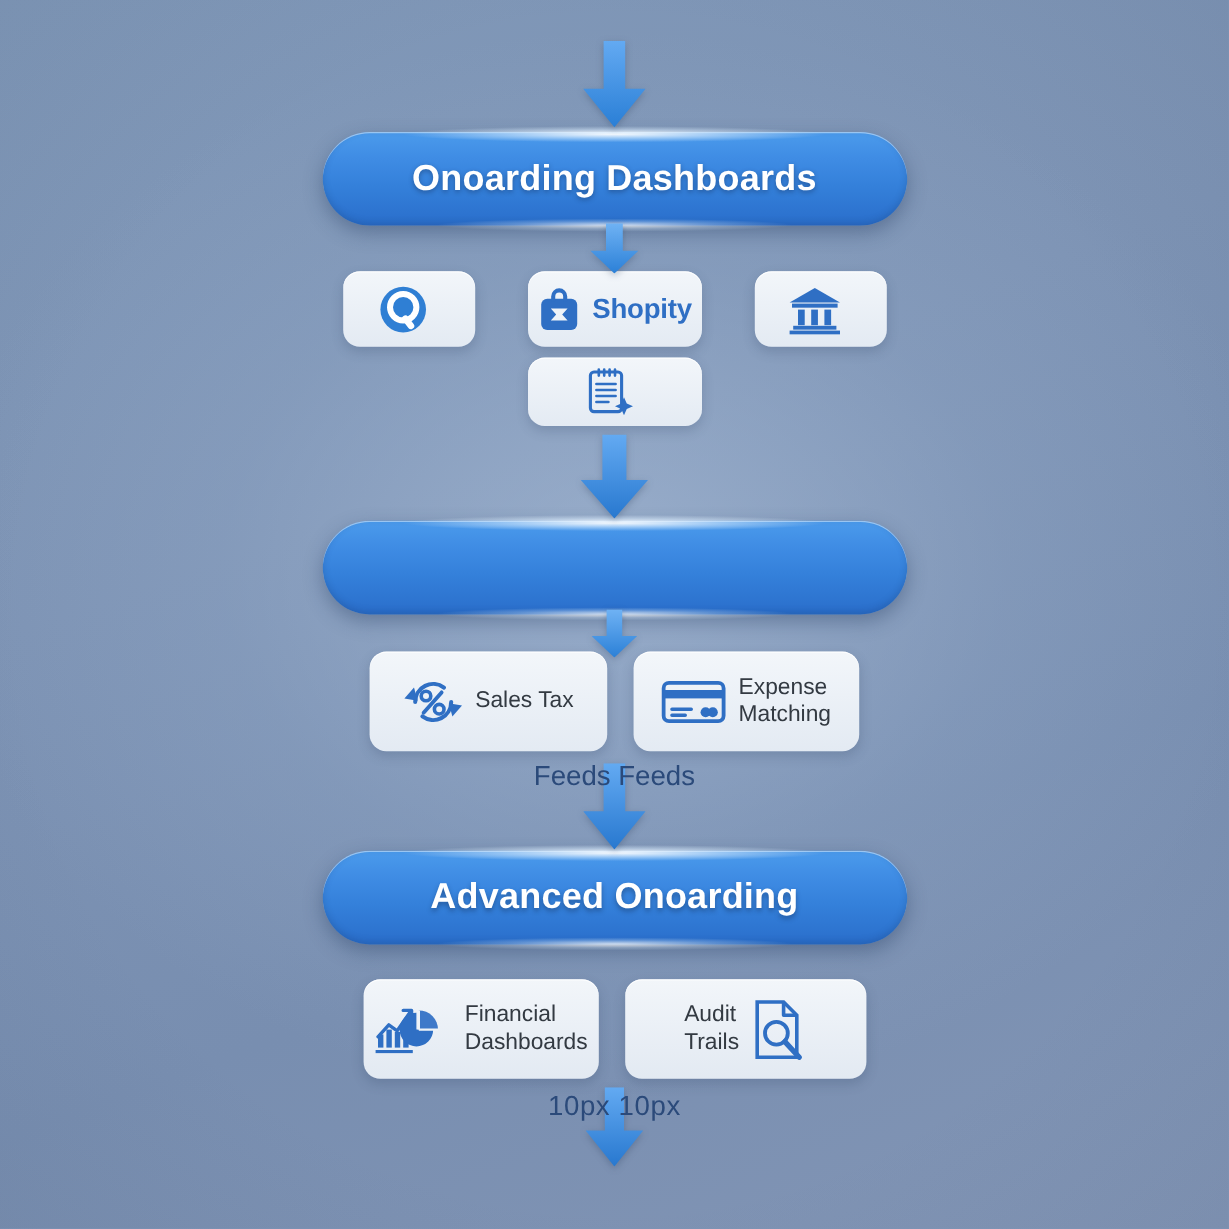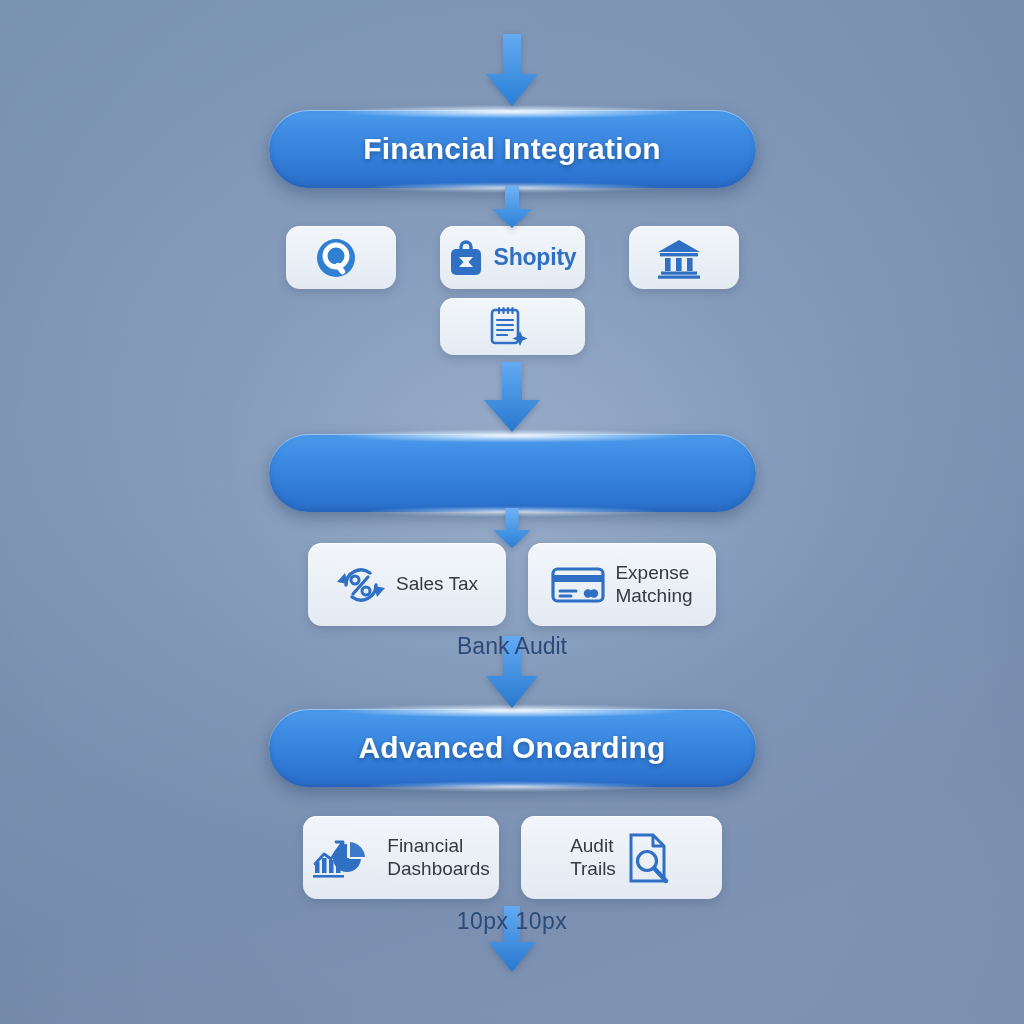--- a/index.html
+++ b/index.html
@@ -185,21 +185,21 @@
         </linearGradient>
       </defs>
       <path d="M17 0 H35 V40 H52 L26 72 L0 40 H17 Z" fill="url(#ag1)"></path>
     </svg>
   </div>
 
   <div class="row" style="top:110px;height:78px;">
     <div class="banner">
       <div class="glow"></div>
       <div class="glow-bottom"></div>
-      <span class="banner-label">Financial Integration</span>
+      <span class="banner-label">Onoarding Dashboards</span>
     </div>
   </div>
 
   <div class="arrow" style="top:186px;">
     <svg width="40" height="42" viewBox="0 0 40 42">
       <defs>
         <linearGradient id="ag2" x1="0" y1="0" x2="0" y2="1">
           <stop offset="0%" stop-color="#6fb2f4"></stop>
           <stop offset="100%" stop-color="#2b80d7"></stop>
         </linearGradient>
@@ -317,21 +317,21 @@
     <svg width="52" height="72" viewBox="0 0 52 72">
       <defs>
         <linearGradient id="ag5" x1="0" y1="0" x2="0" y2="1">
           <stop offset="0%" stop-color="#63aaf2"></stop>
           <stop offset="100%" stop-color="#2878cf"></stop>
         </linearGradient>
       </defs>
       <path d="M17 0 H35 V40 H52 L26 72 L0 40 H17 Z" fill="url(#ag5)"></path>
     </svg>
   </div>
-  <div class="float-label" style="top:633px;">Bank Audit</div>
+  <div class="float-label" style="top:633px;">Feeds Feeds</div>
 
   <div class="row" style="top:709px;height:78px;">
     <div class="banner">
       <div class="glow"></div>
       <div class="glow-bottom"></div>
       <span class="banner-label">Advanced Onoarding</span>
     </div>
   </div>
 
   <div class="row cards" style="top:816px;height:83px;gap:22px;">

